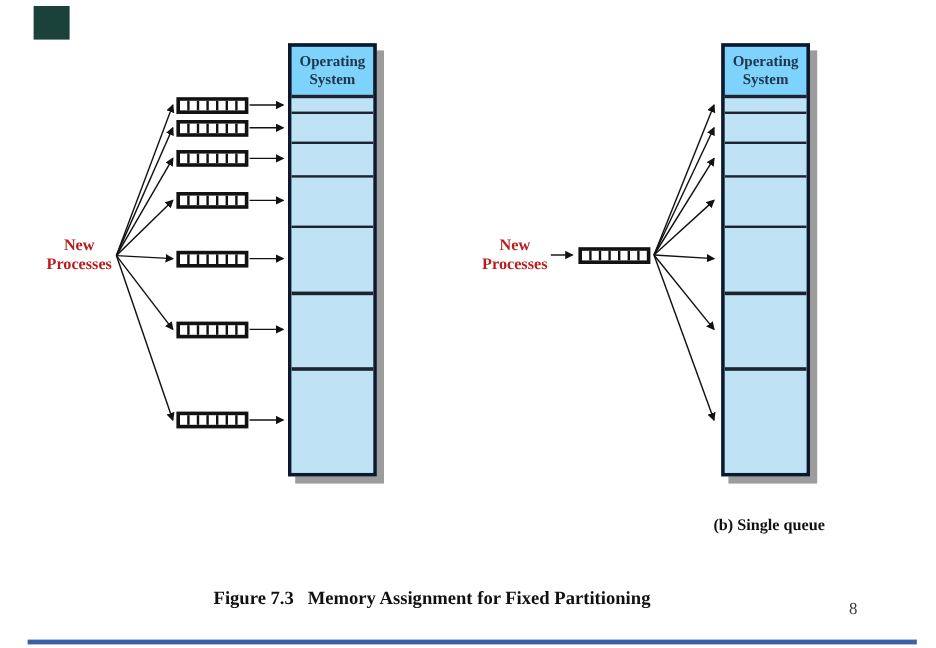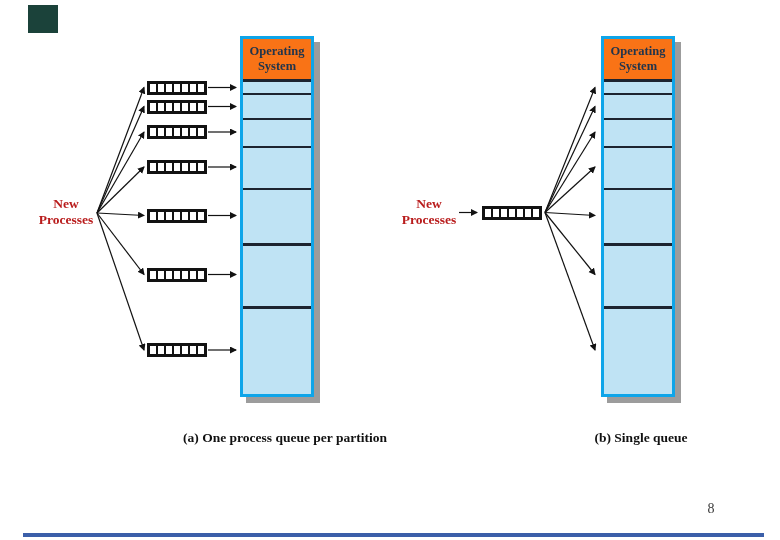--- a/index.html
+++ b/index.html
@@ -7,21 +7,21 @@
     position:relative;width:780px;height:540px;background:#ffffff;overflow:hidden;
     font-family:"Liberation Serif",serif;color:#1a1a1a;
   }
   
   .corner-mark{position:absolute;left:28px;top:5px;width:30px;height:28px;background:#1b423a;}
   .bottom-rule{position:absolute;left:23px;top:533px;width:741px;height:4px;background:#3b5fa9;}
   .page-number{position:absolute;left:699px;top:501px;width:24px;text-align:center;
     font-size:14px;color:#3a3a3a;}
   
   .mem-column{position:absolute;top:36px;width:74px;height:361px;box-sizing:border-box;
-    border:3px solid #0ea5e9;background:#f97316;box-shadow:6px 6px 0 0 #9c9c9c;}
+    border:3px solid #0f172a;background:#7dd3fc;box-shadow:6px 6px 0 0 #9c9c9c;}
   .mem-column.a{left:240px;}
   .mem-column.b{left:601px;}
   .os{height:40px;border-bottom:3px solid #1d2430;display:flex;flex-direction:column;
     align-items:center;justify-content:center;text-align:center;
     font-weight:bold;font-size:12.5px;line-height:15px;color:#22354c;}
   .partition{box-sizing:border-box;background:#bfe3f4;}
   .partition.sep2{border-top:2px solid #1d2430;}
   .partition.sep3{border-top:3px solid #1d2430;}
   
   .queue{position:absolute;width:60px;height:14px;box-sizing:border-box;
@@ -79,22 +79,22 @@
     </div>
   <div class="partition" style="height: 11px;"></div>
       <div class="partition sep2" style="height: 25px;"></div>
       <div class="partition sep2" style="height: 28px;"></div>
       <div class="partition sep2" style="height: 42px;"></div>
       <div class="partition sep2" style="height: 55px;"></div>
       <div class="partition sep3" style="height: 63px;"></div>
       <div class="partition sep3" style="height: 88px;"></div>
     </div>
 
-  <div class="sub-caption a">(a) One process queue per partition</div>
   <div class="sub-caption b">(b) Single queue</div>
+  <div class="figure-caption">Figure 7.3   Memory Assignment for Fixed Partitioning</div>
   <div class="page-number">8</div>
 
   <div class="bottom-rule"></div>
 
   <div class="queue" style="left: 147px; top: 80.5px;">
       <div class="cell"></div>
       <div class="cell"></div>
       <div class="cell"></div>
       <div class="cell"></div>
       <div class="cell"></div>

